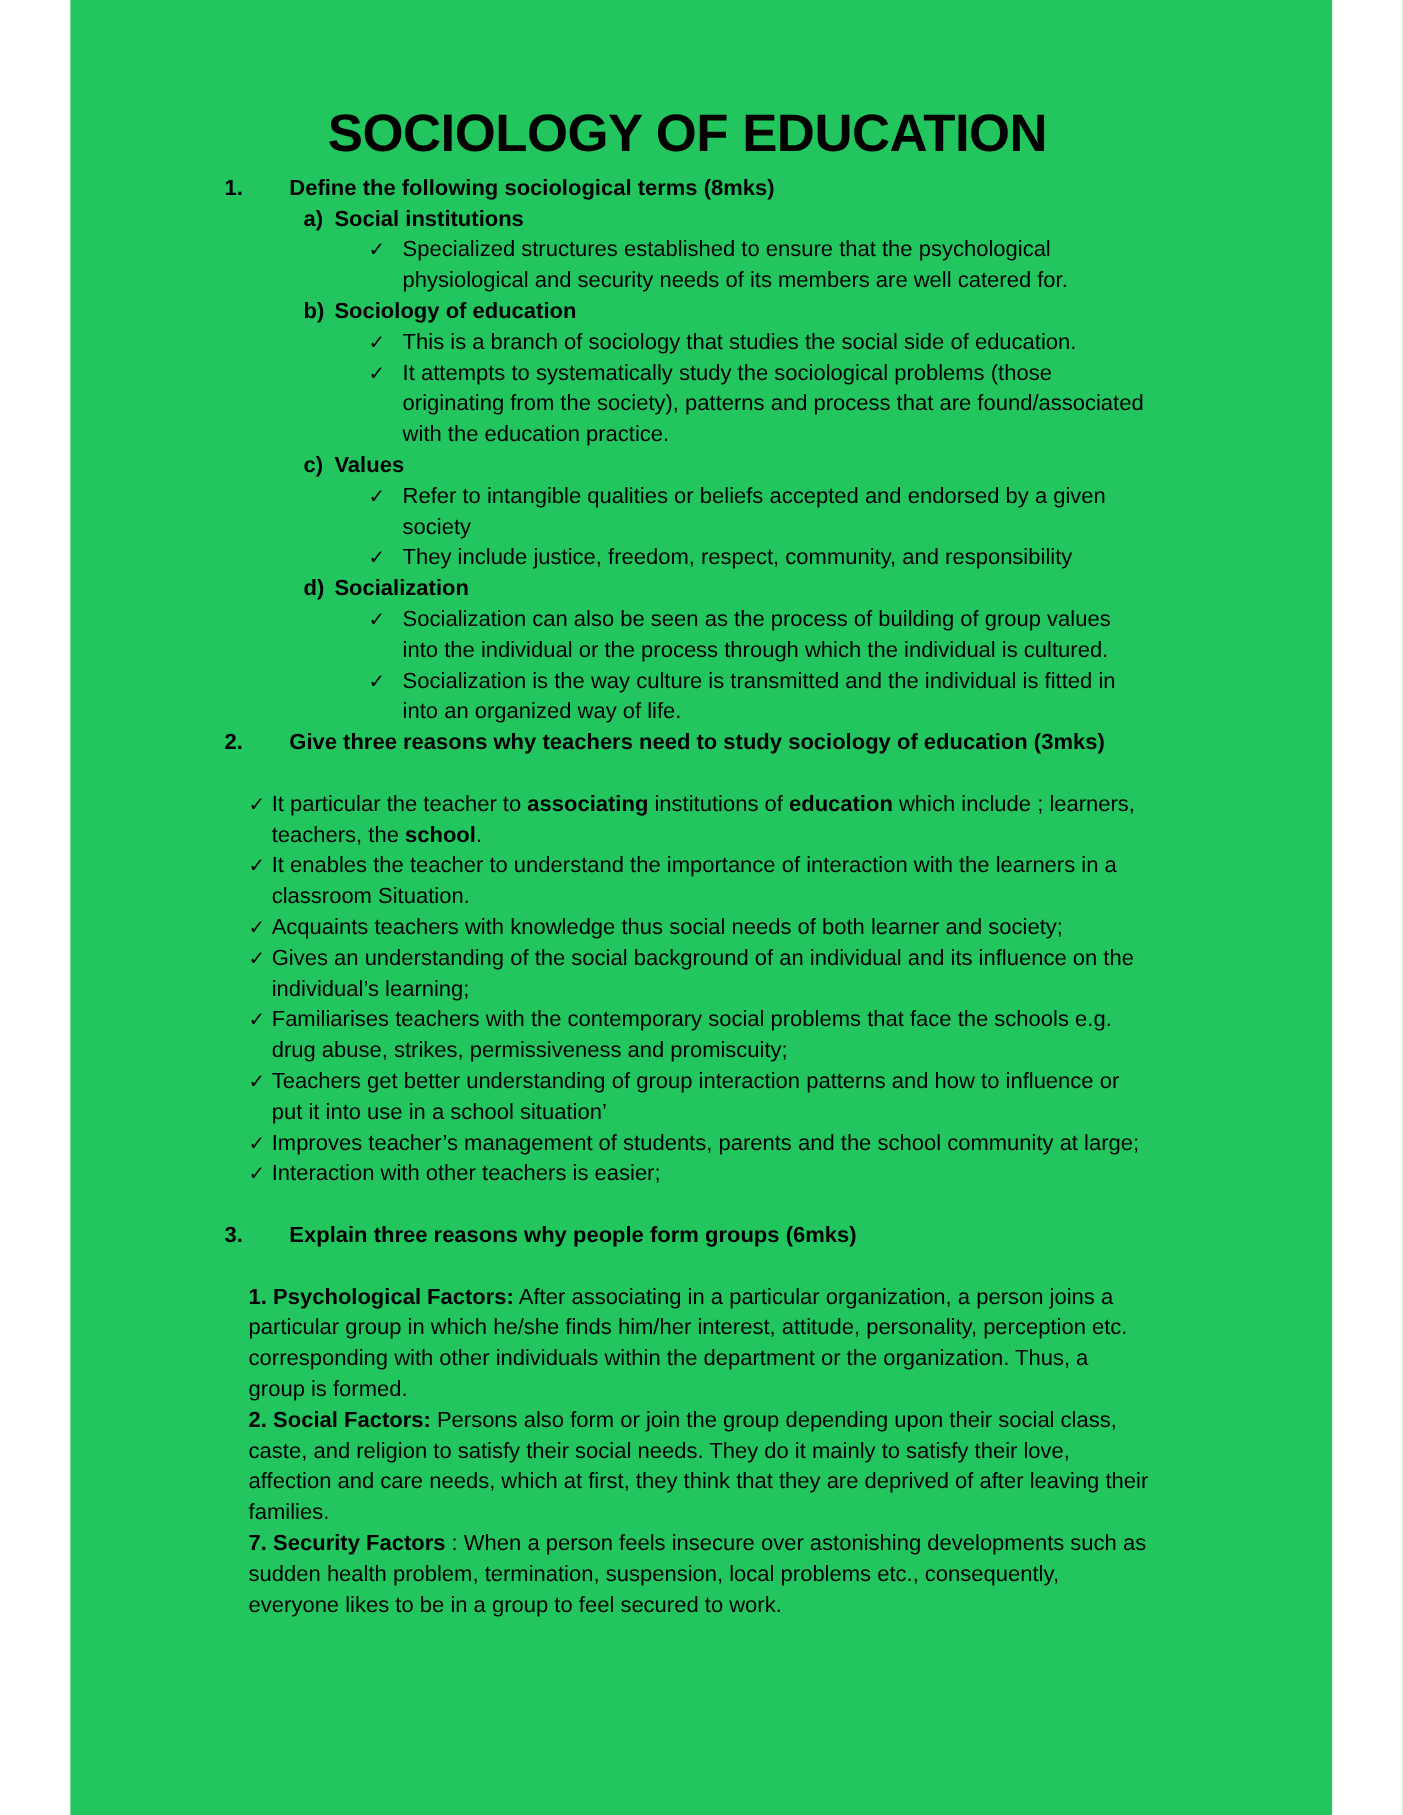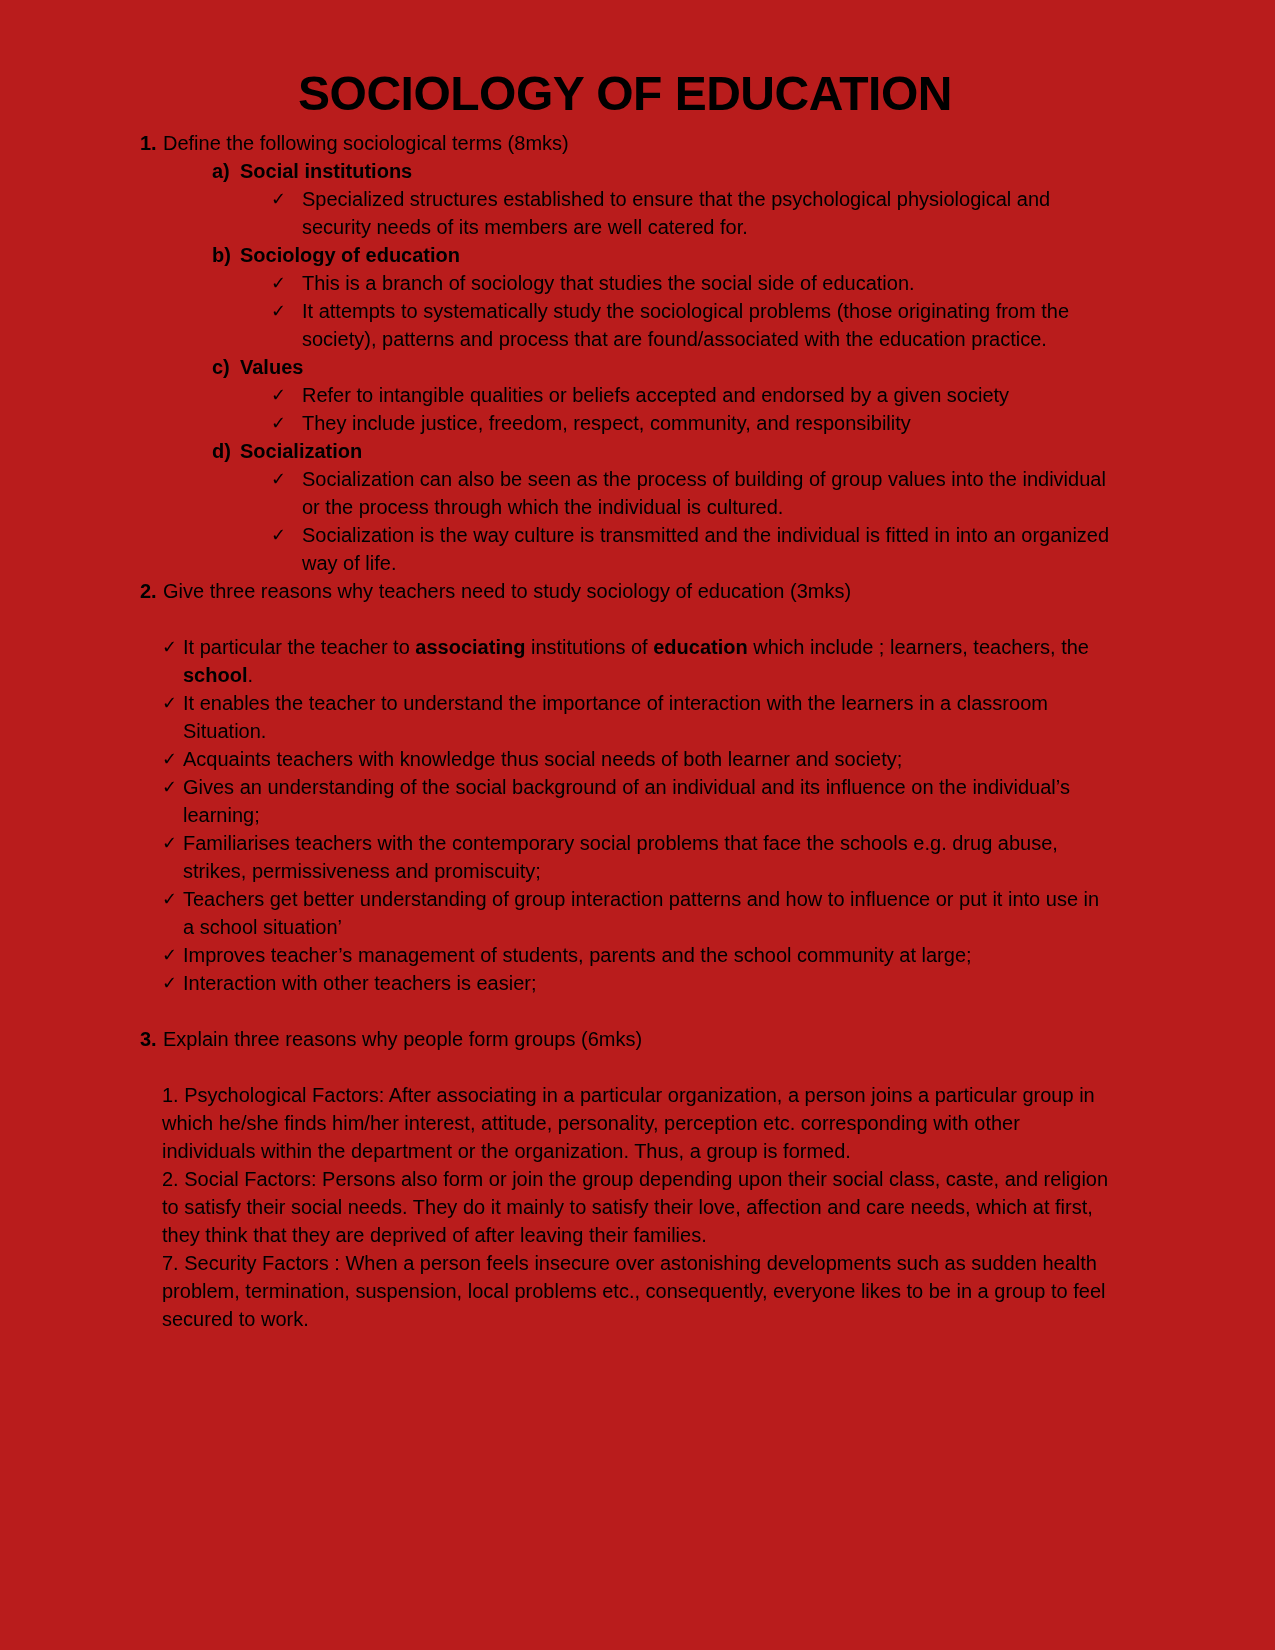--- a/index.html
+++ b/index.html
@@ -2,44 +2,45 @@
 <html><head>
 <meta charset="utf-8">
 <style>
   * { box-sizing: border-box; }
   html, body { margin: 0; padding: 0; background: #ffffff; }
   body {
     color: #000000;
     font-family: "Liberation Sans", sans-serif;
   }
   .page {
-    width: 1275px;
+    width: 1147px;
     min-height: 1650px;
     margin: 0 auto;
-    background: #b91c1c;
-    padding: 68px 165px 60px 140px;
+    background: #22c55e;
+    padding: 96px 165px 60px 140px;
     font-size: 20px;
     line-height: 28px;
   }
   .doc-title {
     margin: 0 0 9px 0;
     text-align: center;
     font-size: 48px;
     line-height: 52px;
     font-weight: 700;
     letter-spacing: -0.5px;
   }
   .row { display: flex; align-items: flex-start; }
   .q-num {
     flex: 0 0 23px;
     font-weight: 700;
   }
   .q-heading-text {
     flex: 1;
-    font-weight: 400;
+    font-weight: 700;
+    margin-left: 36px;
   }
   .sub-row { margin-left: 72px; }
   .sub-letter {
     flex: 0 0 28px;
     font-weight: 700;
   }
   .sub-label {
     flex: 1;
     font-weight: 700;
   }
@@ -48,21 +49,21 @@
   .chk-row-l2 { margin-left: 22px; }
   .chk-row-l2 .check-cell { flex: 0 0 21px; }
   .check-cell {
     font-size: 18px;
     line-height: 28px;
   }
   .check-text { flex: 1; }
   .para {
     margin: 0 0 0 22px;
   }
-  .para strong { font-weight: 400; margin-top: 32px; }
+  .para strong { font-weight: 700; margin-top: 32px; }
   .spacer { height: 28px; }
 </style>
 </head>
 <body>
 
 <div class="page">
 
   <h1 class="doc-title">SOCIOLOGY OF EDUCATION</h1>
 
   <div class="row">

